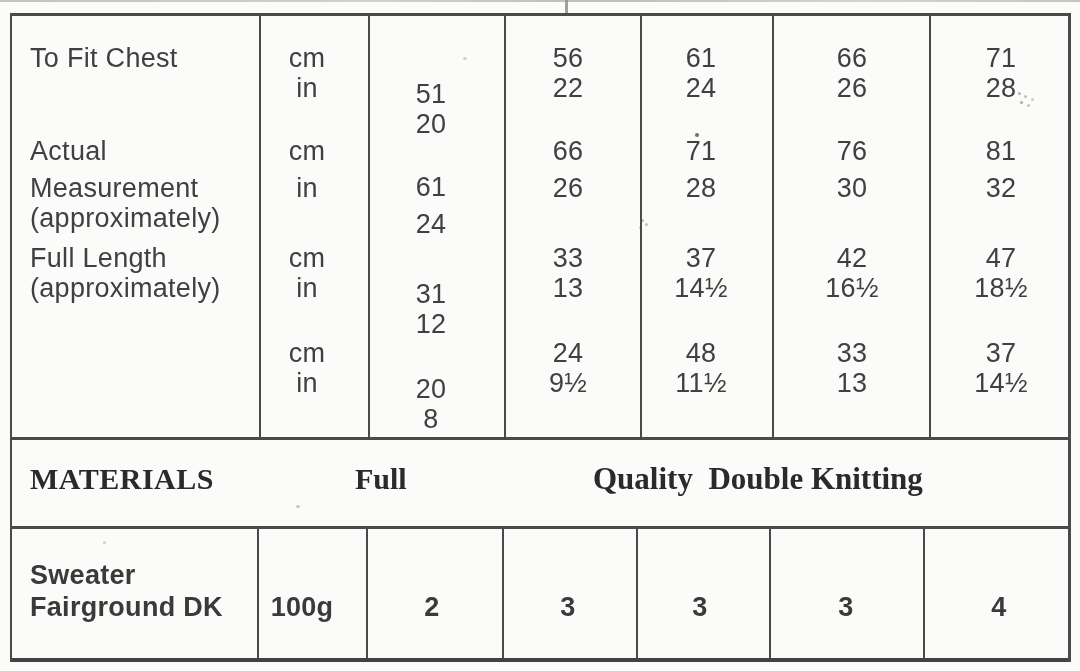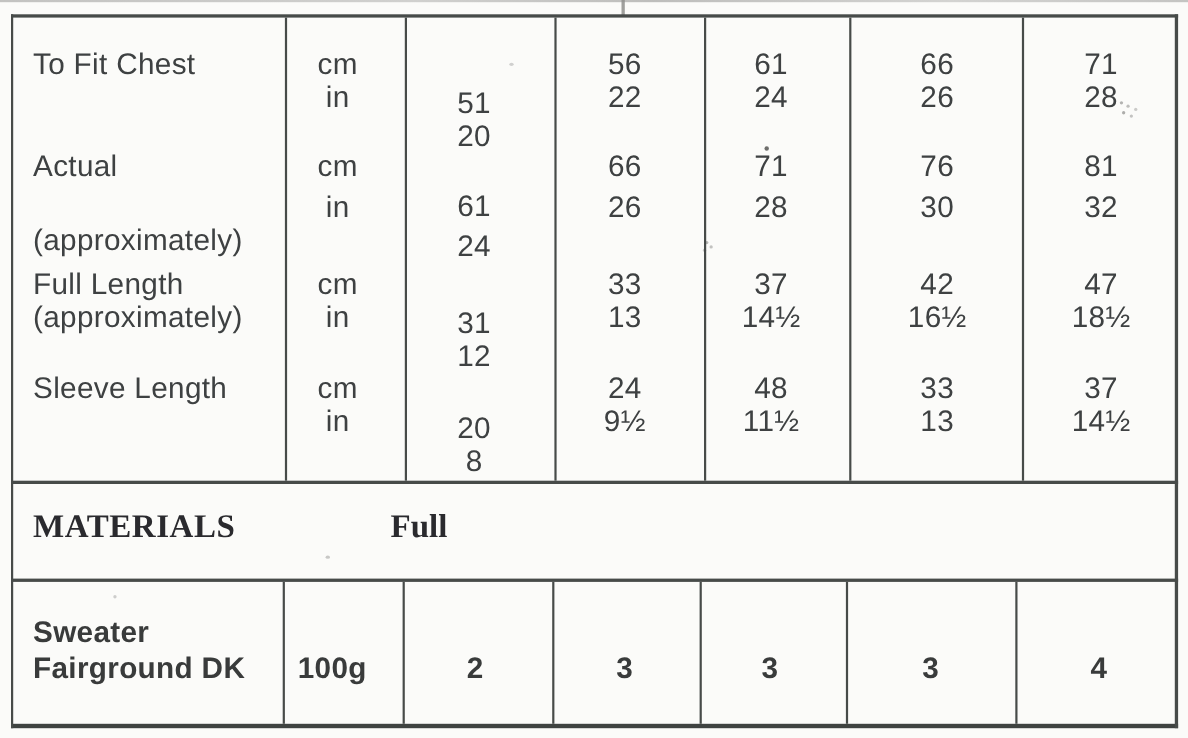--- a/index.html
+++ b/index.html
@@ -142,20 +142,21 @@
   <div class="row r3">
     <span class="lab">Actual</span>
     <span class="cu">cm</span>
     <span class="c1">61</span>
     <span class="c2">66</span>
     <span class="c3">71</span>
     <span class="c4">76</span>
     <span class="c5">81</span>
   </div>
   <div class="row r4">
+    <span class="lab">Measurement</span>
     <span class="cu">in</span>
     <span class="c1">24</span>
     <span class="c2">26</span>
     <span class="c3">28</span>
     <span class="c4">30</span>
     <span class="c5">32</span>
   </div>
   <div class="row r5">
     <span class="lab">(approximately)</span>
   </div>
@@ -173,40 +174,40 @@
     <span class="lab">(approximately)</span>
     <span class="cu">in</span>
     <span class="c1">12</span>
     <span class="c2">13</span>
     <span class="c3">14½</span>
     <span class="c4">16½</span>
     <span class="c5">18½</span>
   </div>
 
   <div class="row r8">
-    <span class="lab">Sleeve Length</span>
     <span class="cu">cm</span>
     <span class="c1">20</span>
     <span class="c2">24</span>
     <span class="c3">48</span>
     <span class="c4">33</span>
     <span class="c5">37</span>
   </div>
   <div class="row r9">
     <span class="cu">in</span>
     <span class="c1">8</span>
     <span class="c2">9½</span>
     <span class="c3">11½</span>
     <span class="c4">13</span>
     <span class="c5">14½</span>
   </div>
 
   <div class="mat-row">
     <span class="mat-label">MATERIALS</span>
     <span class="mat-balls">Full</span>
+    <span class="mat-quality">Quality  Double Knitting</span>
   </div>
 
   <div class="yrow y1">
     <span class="lab">Sweater</span>
   </div>
   <div class="yrow y2">
     <span class="lab">Fairground DK</span>
     <span class="yc-unit">100g</span>
     <span class="yc1">2</span>
     <span class="yc2">3</span>

